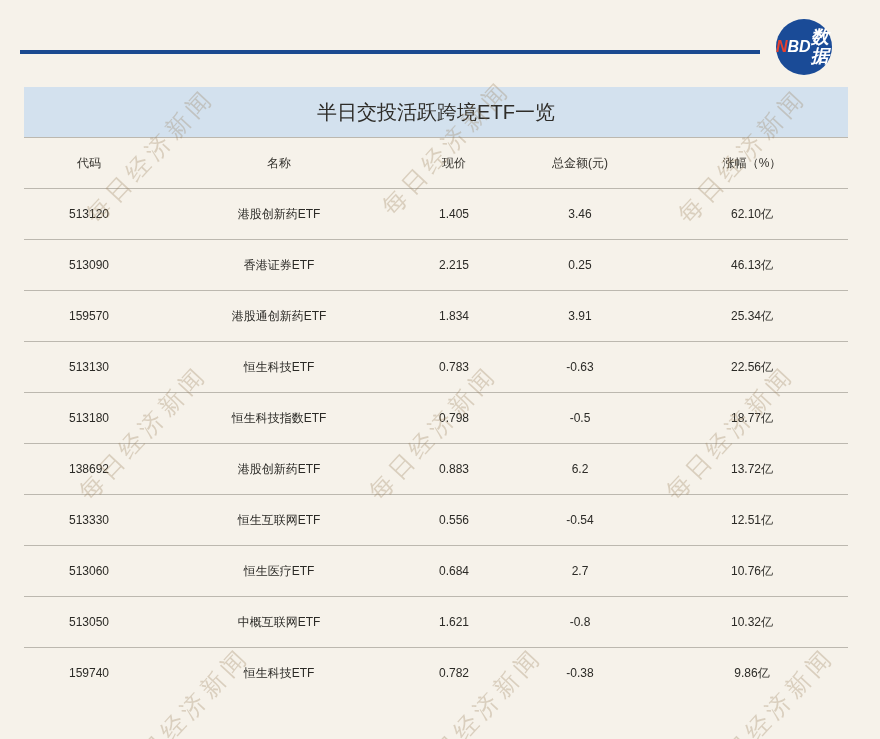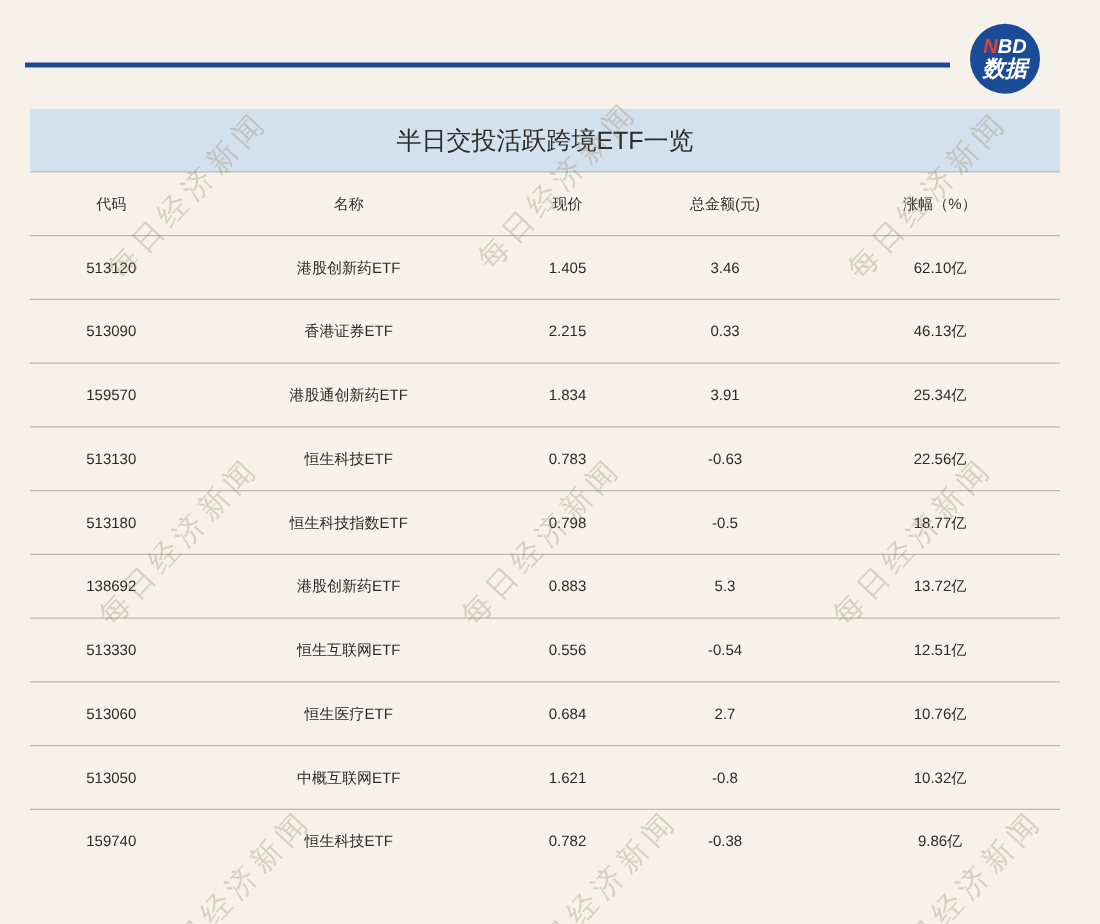--- a/index.html
+++ b/index.html
@@ -12,21 +12,21 @@
   }
   .topline {
     position: absolute; left: 20px; top: 50px;
     width: 740px; height: 4px;
     background: #1b4a90;
   }
   .logo {
     position: absolute; left: 776px; top: 19px;
     width: 56px; height: 56px; border-radius: 50%;
     background: #1a4b97; color: #ffffff;
-    display: flex; flex-direction: column;
+    display: flex; 
     align-items: center; justify-content: center;
     line-height: 1.08; z-index: 2;
   }
   .logo-en { font-weight: bold; font-style: italic; font-size: 16px; }
   .logo-n  { color: #e8402d; }
   .logo-cn { font-weight: bold; font-style: italic; font-size: 18px; }
   .banner {
     position: absolute; left: 24px; top: 87px;
     width: 824px; height: 50px;
     background: #d3e1ee;
@@ -85,21 +85,21 @@
     <div class="cell">513120</div>
     <div class="cell">港股创新药ETF</div>
     <div class="cell">1.405</div>
     <div class="cell">3.46</div>
     <div class="cell">62.10亿</div>
   </div>
   <div class="trow">
     <div class="cell">513090</div>
     <div class="cell">香港证券ETF</div>
     <div class="cell">2.215</div>
-    <div class="cell">0.33</div>
+    <div class="cell">0.25</div>
     <div class="cell">46.13亿</div>
   </div>
   <div class="trow">
     <div class="cell">159570</div>
     <div class="cell">港股通创新药ETF</div>
     <div class="cell">1.834</div>
     <div class="cell">3.91</div>
     <div class="cell">25.34亿</div>
   </div>
   <div class="trow">
@@ -113,21 +113,21 @@
     <div class="cell">513180</div>
     <div class="cell">恒生科技指数ETF</div>
     <div class="cell">0.798</div>
     <div class="cell">-0.5</div>
     <div class="cell">18.77亿</div>
   </div>
   <div class="trow">
     <div class="cell">138692</div>
     <div class="cell">港股创新药ETF</div>
     <div class="cell">0.883</div>
-    <div class="cell">5.3</div>
+    <div class="cell">6.2</div>
     <div class="cell">13.72亿</div>
   </div>
   <div class="trow">
     <div class="cell">513330</div>
     <div class="cell">恒生互联网ETF</div>
     <div class="cell">0.556</div>
     <div class="cell">-0.54</div>
     <div class="cell">12.51亿</div>
   </div>
   <div class="trow">

